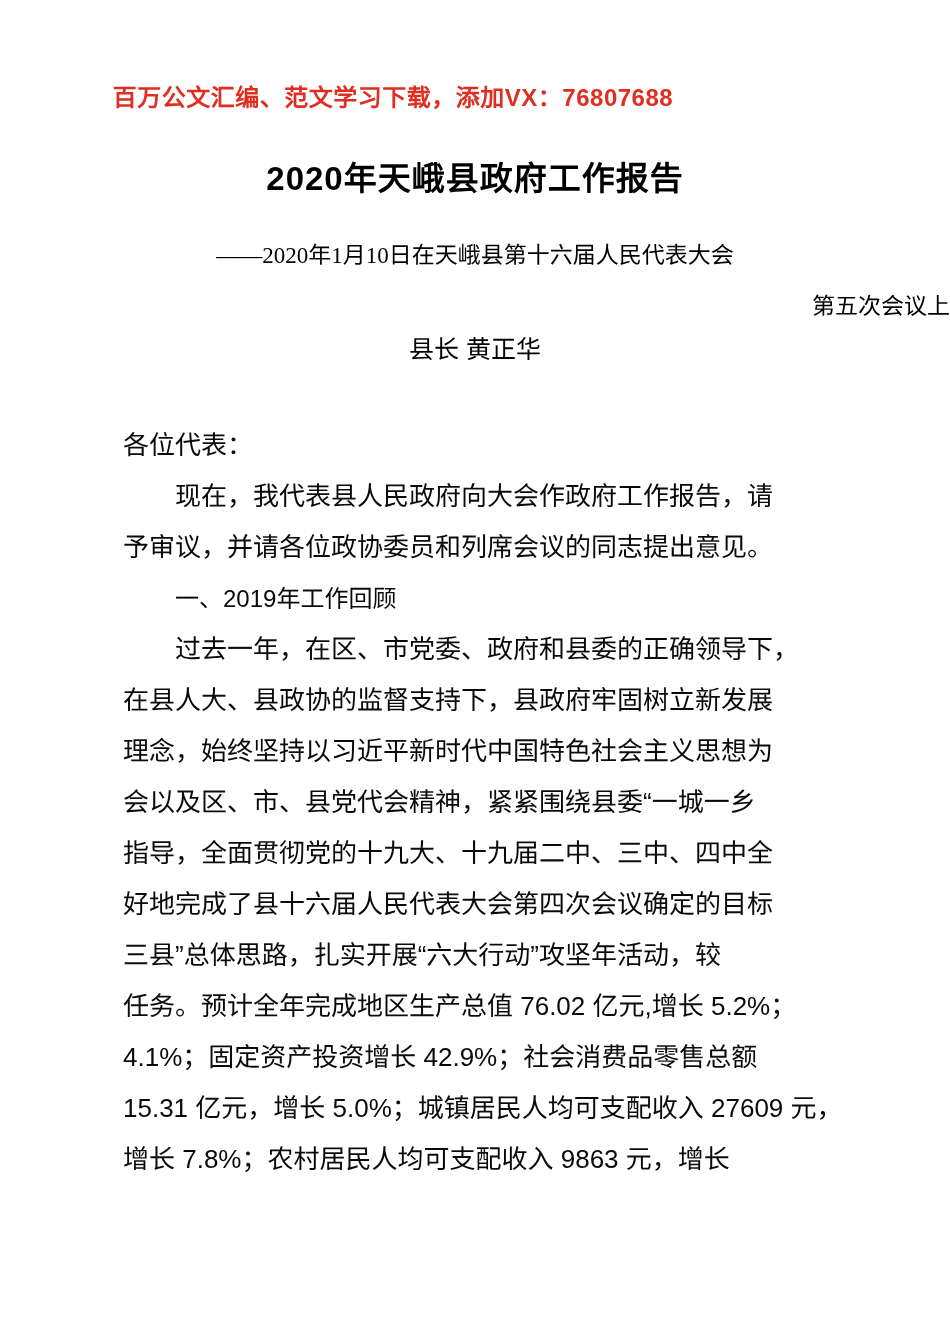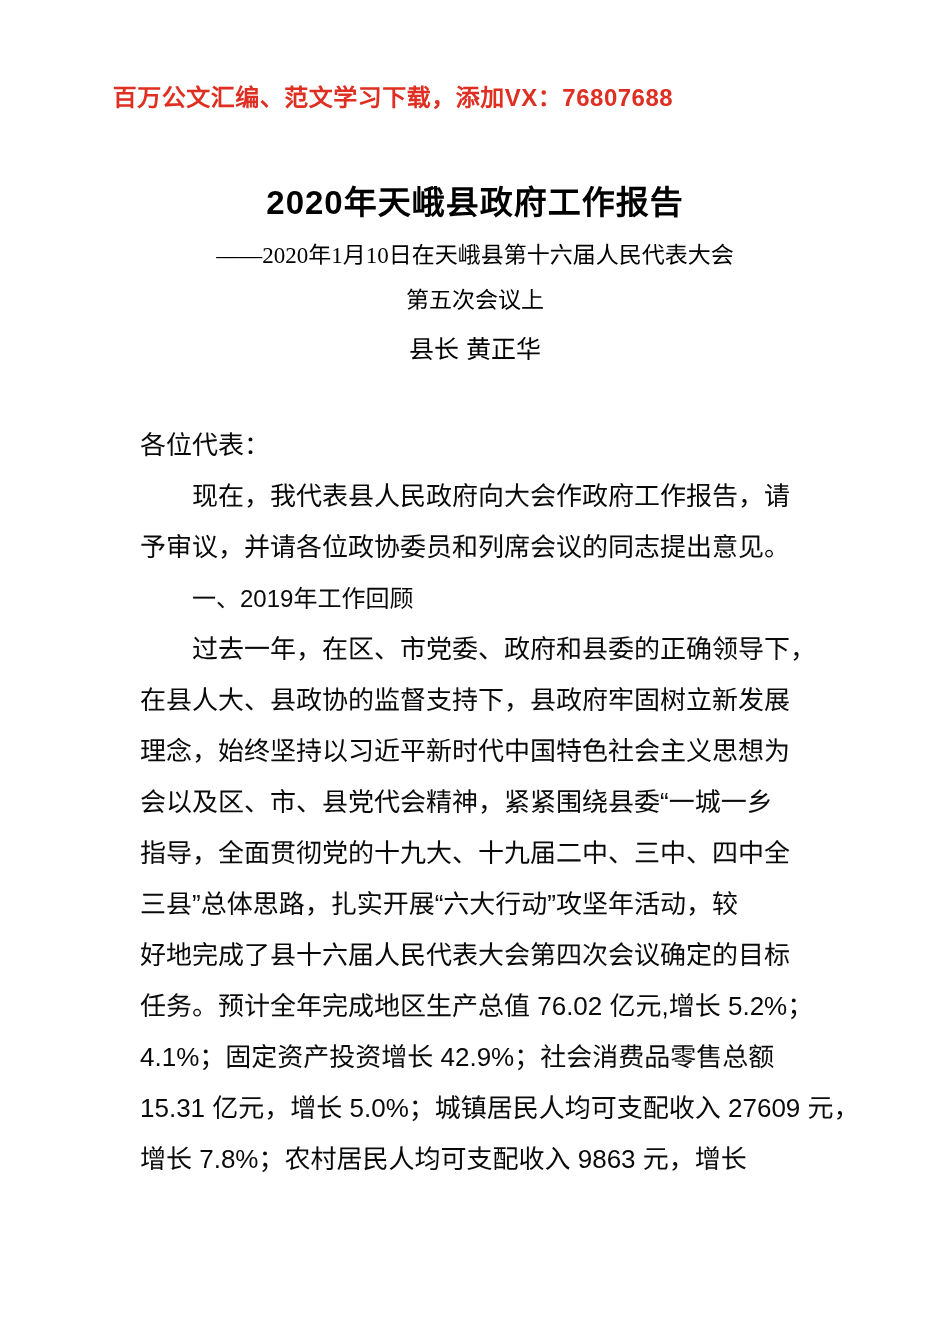--- a/index.html
+++ b/index.html
@@ -31,21 +31,21 @@
     font-size: 24px;
     font-weight: 700;
     letter-spacing: 0.5px;
     white-space: nowrap;
     font-family: "Liberation Sans", "DejaVu Sans", sans-serif;
   }
 
   
   .doc-title {
     position: absolute;
-    top: 176px;
+    top: 152px;
     left: 0;
     width: 950px;
     text-align: center;
     font-size: 33px;
     font-weight: 900;
     letter-spacing: 1px;
     white-space: nowrap;
     font-family: "Liberation Sans", "DejaVu Sans", sans-serif;
   }
 
@@ -53,32 +53,32 @@
     position: absolute;
     left: 0;
     width: 950px;
     text-align: center;
     font-size: 23px;
     font-weight: 400;
     white-space: nowrap;
     font-family: "Liberation Serif", "DejaVu Serif", serif;
   }
   .subtitle-1 { top: 236px; }
-  .subtitle-2 { top: 281px; }
+  .subtitle-2 { top: 287px; text-align: right; }
   .subtitle-3 {
     top: 329px;
     font-size: 25px;
     font-family: "Liberation Sans", "DejaVu Sans", sans-serif;
   }
 
   
   .body-block {
     position: absolute;
     top: 420px;
-    left: 140px;
+    left: 123px;
     width: 672px;
   }
 
   .line {
     font-size: 26px;
     line-height: 51px;
     height: 51px;
     white-space: nowrap;
     letter-spacing: 0px;
     font-family: "Liberation Sans", "DejaVu Sans", sans-serif;
@@ -116,21 +116,21 @@
     <div class="line indent">现在，我代表县人民政府向大会作政府工作报告，请</div>
     <div class="line">予审议，并请各位政协委员和列席会议的同志提出意见。</div>
 
     <div class="line heading">一、2019年工作回顾</div>
 
     <div class="line indent">过去一年，在区、市党委、政府和县委的正确领导下，</div>
     <div class="line">在县人大、县政协的监督支持下，县政府牢固树立新发展</div>
     <div class="line">理念，始终坚持以习近平新时代中国特色社会主义思想为</div>
     <div class="line">会以及区、市、县党代会精神，紧紧围绕县委“一城一乡</div>
     <div class="line">指导，全面贯彻党的十九大、十九届二中、三中、四中全</div>
+    <div class="line">好地完成了县十六届人民代表大会第四次会议确定的目标</div>
     <div class="line">三县”总体思路，扎实开展“六大行动”攻坚年活动，较</div>
-    <div class="line">好地完成了县十六届人民代表大会第四次会议确定的目标</div>
     <div class="line">任务。预计全年完成地区生产总值 76.02 亿元,增长 5.2%；</div>
     <div class="line">4.1%；固定资产投资增长 42.9%；社会消费品零售总额</div>
     <div class="line">15.31 亿元，增长 5.0%；城镇居民人均可支配收入 27609 元，</div>
     <div class="line">增长 7.8%；农村居民人均可支配收入 9863 元，增长</div>
 
   </div>
 </div>
 
 </body></html>

